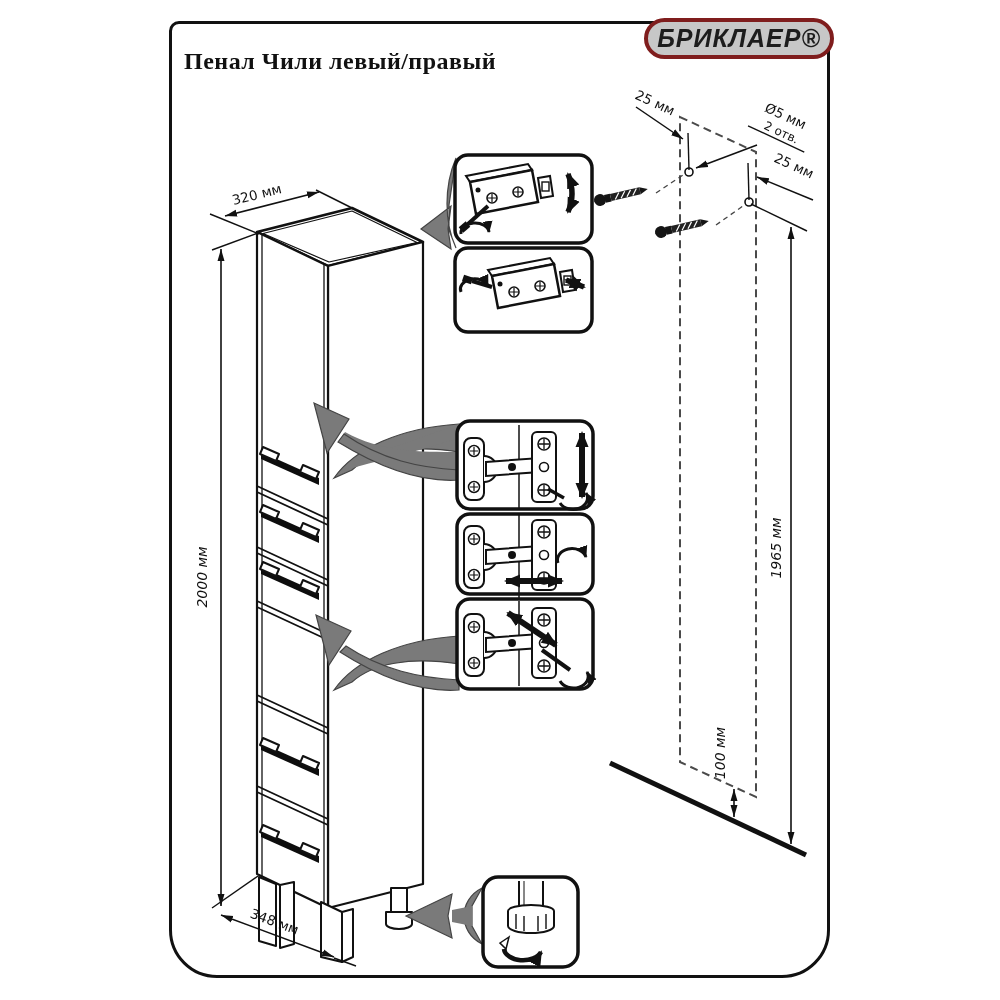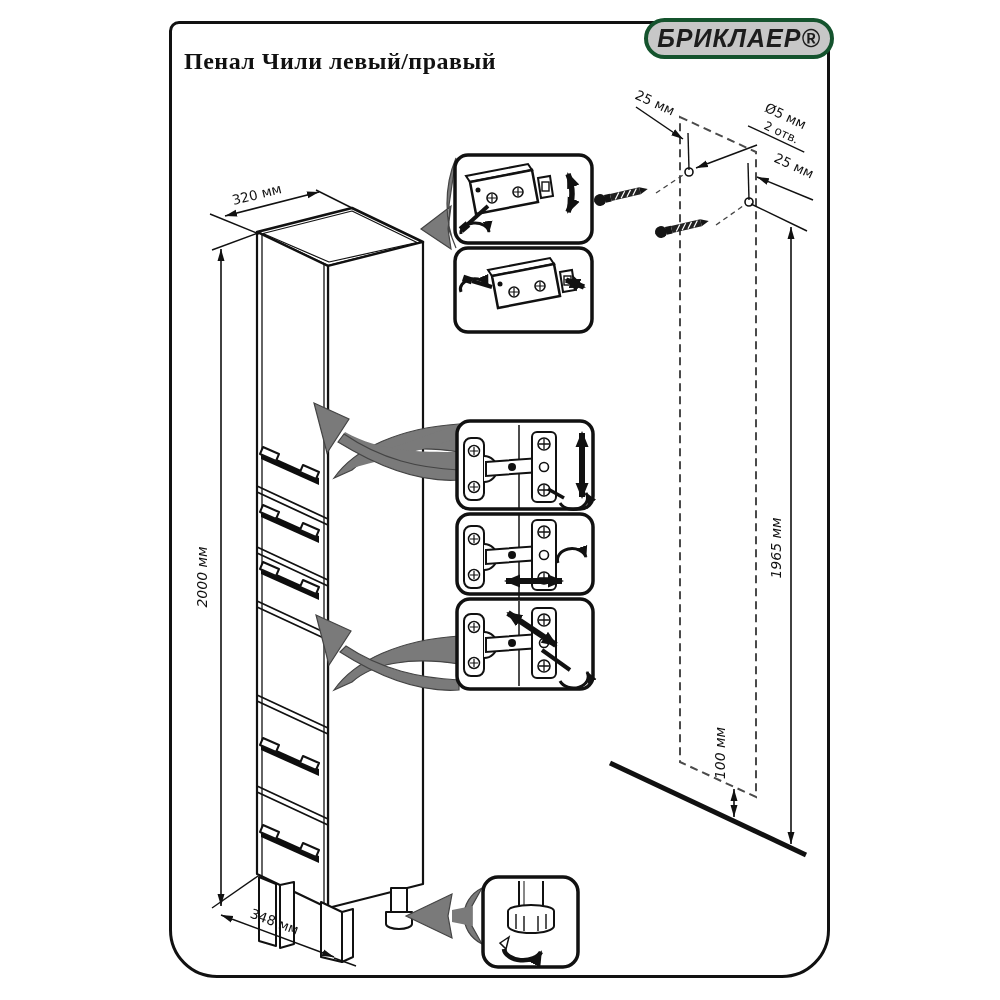--- a/index.html
+++ b/index.html
@@ -2,21 +2,21 @@
 <html><head>
 <meta charset="utf-8">
 <style>
   html,body{margin:0;padding:0;background:#fff;}
   body{width:1000px;height:1000px;position:relative;font-family:"Liberation Sans",sans-serif;}
   .sheet{position:absolute;left:169px;top:21px;width:655px;height:951px;
          border:3px solid #111;border-radius:10px 10px 48px 48px;background:#fff;}
   .title{position:absolute;left:184px;top:48px;font-family:"Liberation Serif",serif;
          font-weight:bold;font-size:24px;color:#111;letter-spacing:.5px;white-space:nowrap;}
   .badge{position:absolute;left:644px;top:18px;width:182px;height:33px;background:#c7c7c7;
-         border:4px solid #14532d;border-radius:22px;display:flex;align-items:center;justify-content:center;
+         border:4px solid #7f1d1d;border-radius:22px;display:flex;align-items:center;justify-content:center;
          font-weight:bold;font-style:italic;font-size:25px;color:#1d1d1d;letter-spacing:1px;}
   svg{position:absolute;left:0;top:0;}
   svg text{font-family:"DejaVu Sans",sans-serif;fill:#111;}
   .dim{font-size:13.5px;}
   .dimi{font-size:14px;font-style:italic;}
 </style>
 </head>
 <body>
 
 <div class="sheet"></div>

